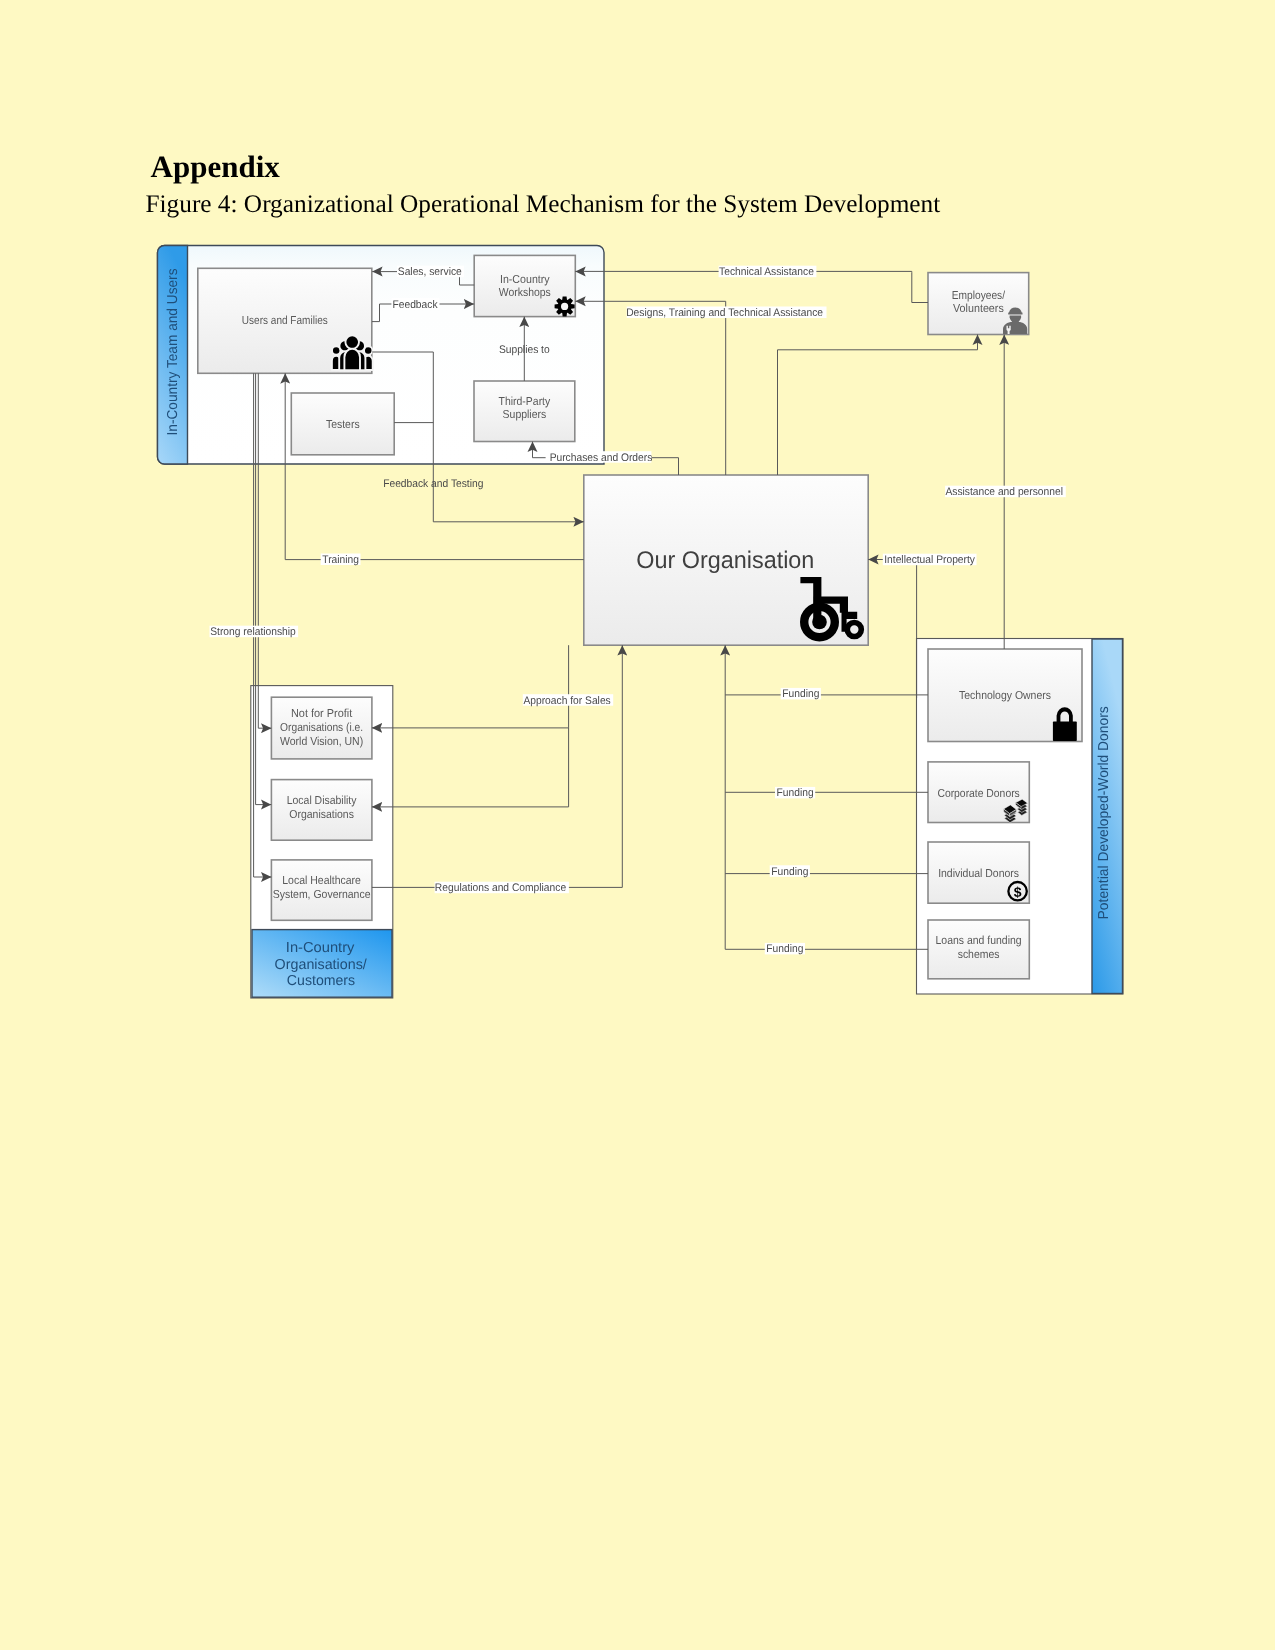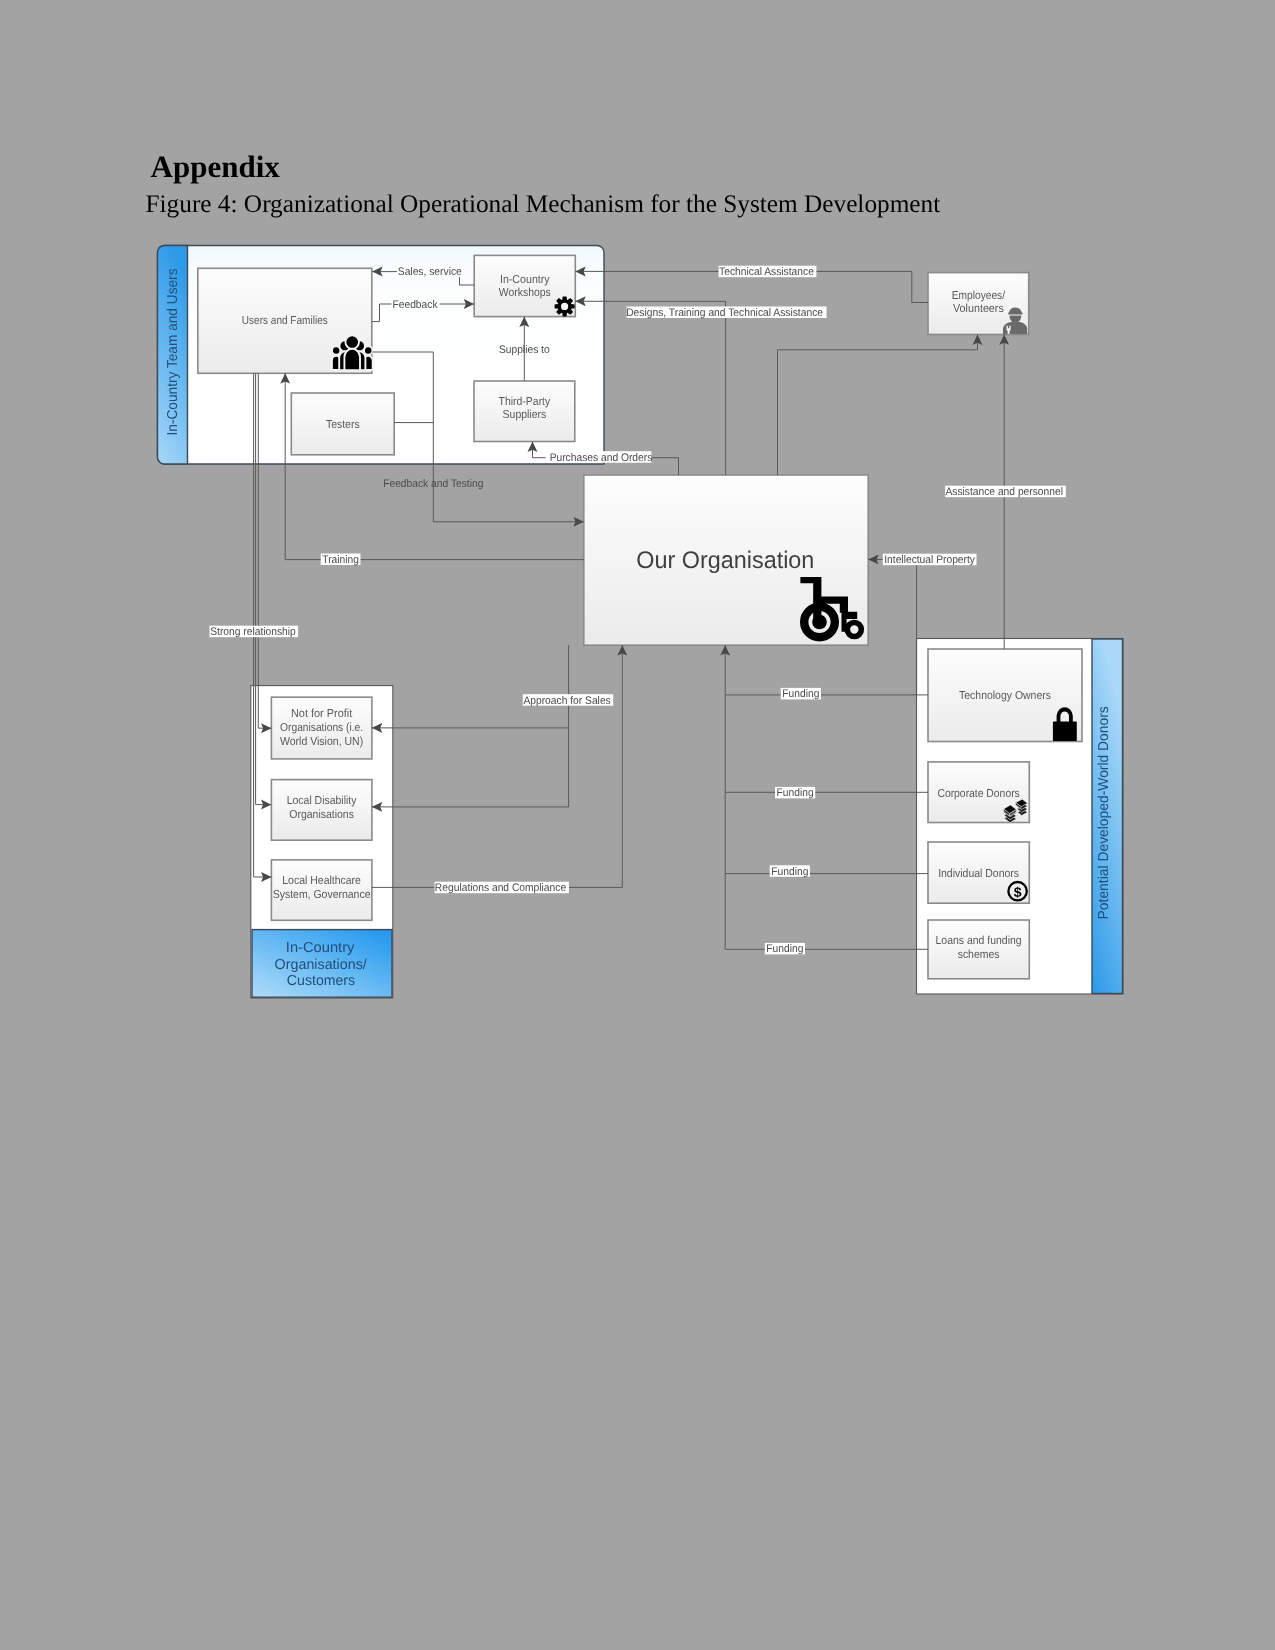--- a/index.html
+++ b/index.html
@@ -1,17 +1,17 @@
 <!DOCTYPE html>
 <html><head>
 <meta charset="utf-8">
 <style>
   html,body{margin:0;padding:0;background:#ffffff;}
   body{width:1275px;height:1650px;font-family:"Liberation Serif",serif;}
-  .page{position:relative;width:1275px;height:1650px;overflow:hidden;background:#a3a3a3;}
+  .page{position:relative;width:1275px;height:1650px;overflow:hidden;background:#fef9c3;}
   #heading{font-family:"Liberation Serif",serif;font-weight:bold;font-size:31px;fill:#000;}
   #figcap{font-family:"Liberation Serif",serif;font-size:25.3px;fill:#000;}
   #diagram{position:absolute;left:0;top:0;}
   svg text{text-rendering:geometricPrecision;}
 
   .nlabel{font-family:"Liberation Sans",sans-serif;font-size:11.6px;fill:#595959;text-anchor:middle;-webkit-font-smoothing:antialiased;}
   .elabel{font-family:"Liberation Sans",sans-serif;font-size:11px;fill:#4a4a4a;text-anchor:middle;-webkit-font-smoothing:antialiased;}
   .bandlabel{font-family:"Liberation Sans",sans-serif;font-size:14.4px;fill:#1F4E79;text-anchor:middle;}
   .biglabel{font-family:"Liberation Sans",sans-serif;font-size:24px;fill:#3f3f3f;text-anchor:middle;}
 </style>

